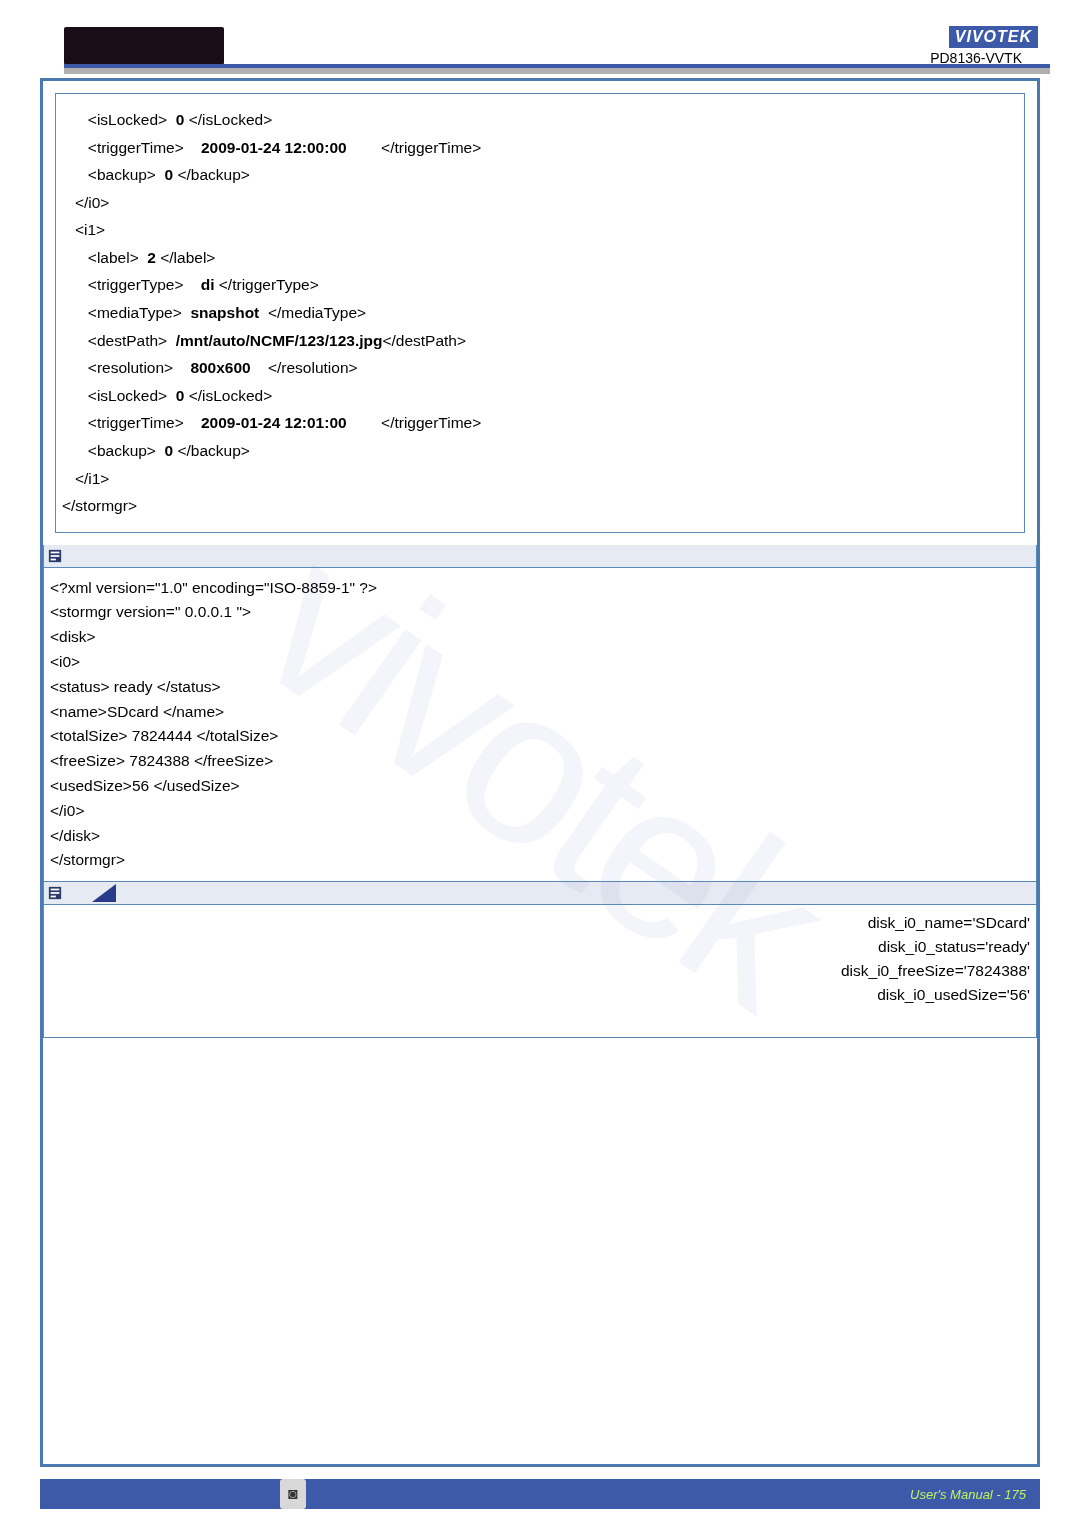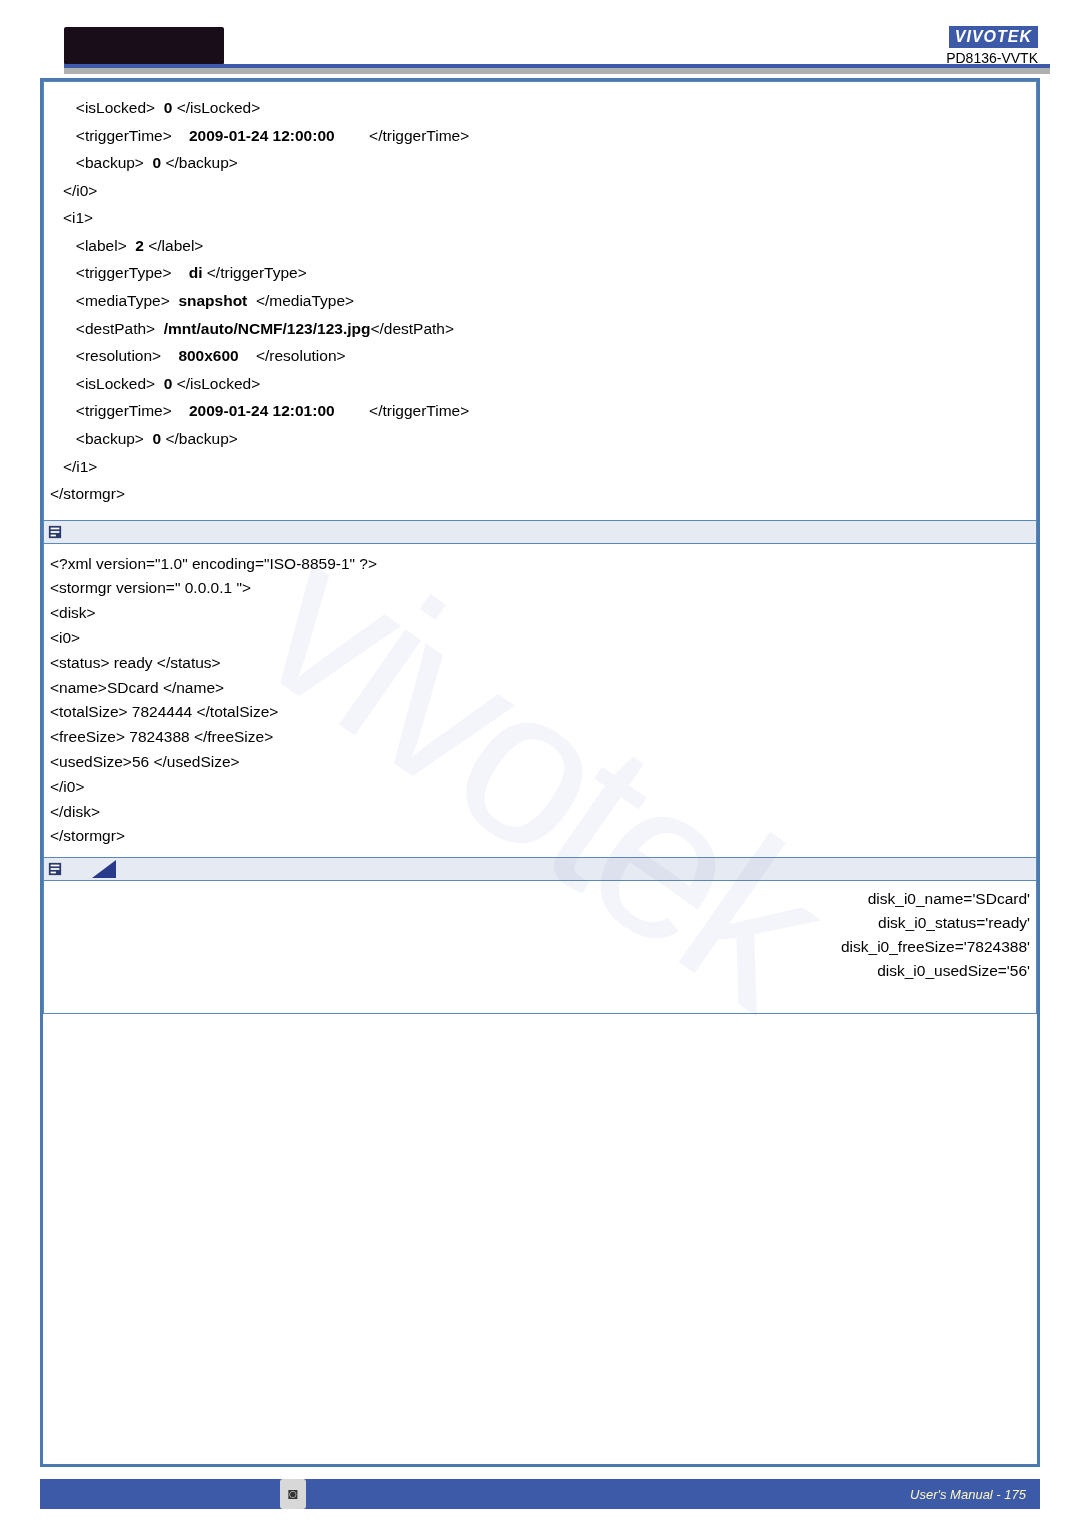--- a/index.html
+++ b/index.html
@@ -49,21 +49,21 @@
     font-style: italic;
     font-weight: bold;
     color: #ffffff;
     background: #3d5aa8;
     padding: 2px 6px;
     font-size: 16px;
     letter-spacing: 1px;
   }
   .model {
     position: absolute;
-    right: 42px;
+    right: 58px;
     top: 20px;
     font-size: 14px;
     color: #000;
     text-decoration: underline;
   }
   .page-frame {
     position: absolute;
     top: 78px;
     left: 40px;
     right: 40px;
@@ -80,21 +80,21 @@
     transform: translate(-50%, -50%) rotate(35deg);
     font-size: 220px;
     font-weight: 300;
     color: rgba(60, 90, 170, 0.06);
     pointer-events: none;
     white-space: nowrap;
     letter-spacing: -10px;
   }
   .content-box {
     border: 1px solid #5a88b8;
-    margin: 0;
+    margin: 12px;
     padding: 12px 6px;
     font-family: Arial, Helvetica, sans-serif;
     font-size: 15.5px;
     line-height: 1.78;
     color: #000;
     position: relative;
   }
   .content-box .ln { white-space: pre; }
   .content-box .bold { font-weight: bold; }
   .section-label-row {
@@ -128,21 +128,21 @@
     left: 40px;
     right: 40px;
     height: 30px;
     background: #3d5aa8;
     display: flex;
     align-items: center;
     justify-content: flex-end;
     padding: 0 14px;
   }
   .footer-text {
-    color: #fef9c3;
+    color: #bef264;
     font-style: italic;
     font-size: 13px;
     text-align: right;
   }
   .footer-pagepill {
     position: absolute;
     left: 240px;
     width: 26px;
     height: 30px;
     background: #d8d8d8;

